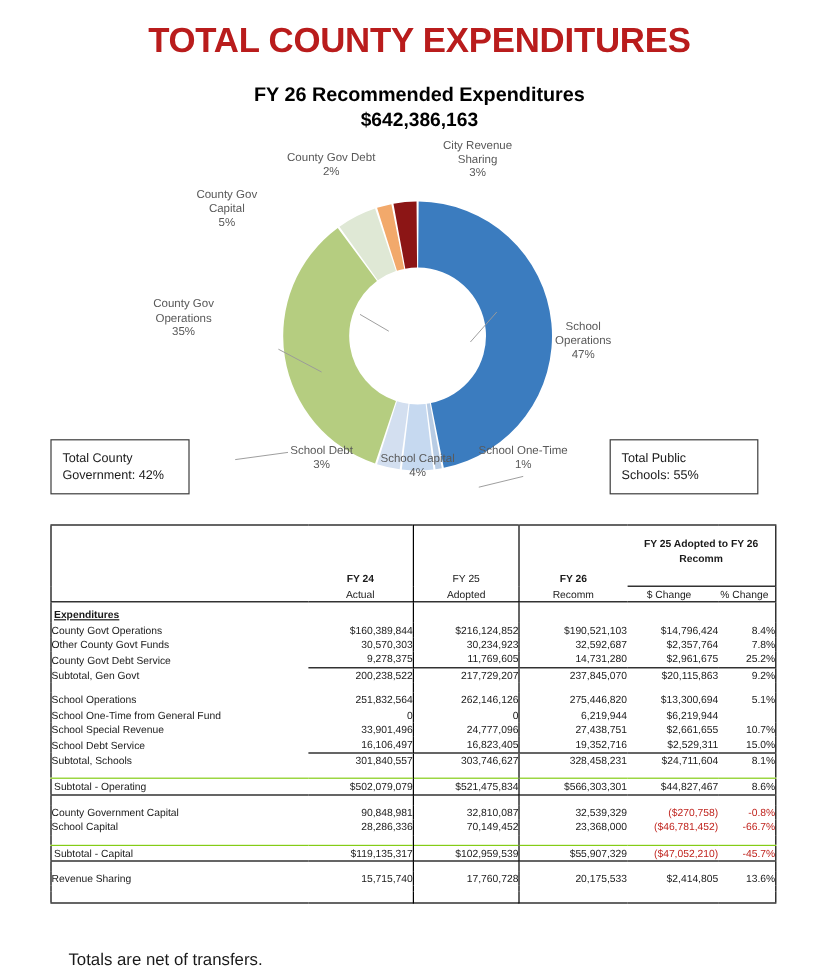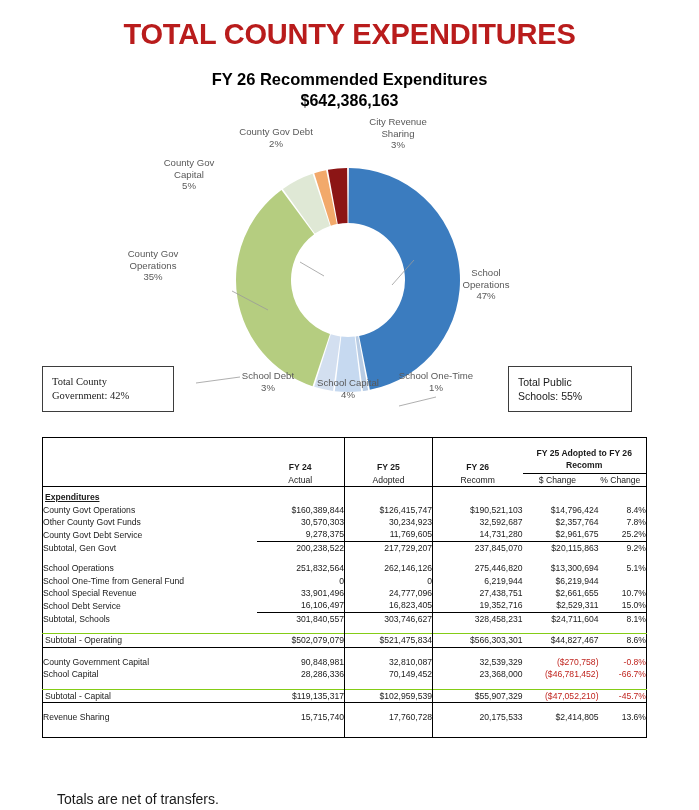--- a/index.html
+++ b/index.html
@@ -78,23 +78,22 @@
     background: #ffffff;
     font-size: 10.5px;
     line-height: 14px;
     color: #1a1a1a;
     padding: 8px 9px;
     box-sizing: border-box;
   }
   #callout-county {
     left: 42px;
     top: 366px;
-    width: 132px;
+    width: 116px;
     height: 46px;
-    font-family: Liberation Serif, serif;
   }
   #callout-schools {
     left: 508px;
     top: 366px;
     width: 124px;
     height: 46px;
   }
 
   
   #table-wrap {
@@ -127,21 +126,21 @@
 
   
   #frame-top    { border-top: 1px solid #000; }
   .tbl-outer { border-left: 1px solid #000; border-right: 1px solid #000; }
   tr.hdr-line td { border-bottom: 1px solid #000; }
   .hdr-span {
     display: block;
     text-align: center;
     font-weight: bold;
     border-bottom: 1px solid #000;
-    padding-bottom: 1px;
+    padding-bottom: 16px;
     margin-bottom: 0px;
   }
   td.spanned {
     text-align: center;
     font-weight: bold;
   }
 
   .rowh { font-weight: bold; text-decoration: underline; padding-left: 2px; }
   .indent1 { padding-left: 20px; }
   .indent2 { padding-left: 34px; font-weight: bold; }
@@ -254,21 +253,21 @@
         <col style="width:88px">
         <col style="width:88px">
       <col style="width:90px">
         <col style="width:76px">
         <col style="width:48px">
     </colgroup>
     <tbody>
       <tr id="frame-top">
         <td class="c-label">&nbsp;</td>
         <td class="c-fy24" style="text-align:center;font-weight:bold;padding-top:9px;">FY 24</td>
-        <td class="c-fy25" style="text-align:center;font-weight:bold;padding-top:9px;">FY 25</td>
+        <td class="c-fy25" style="text-align:center;font-weight:normal;padding-top:9px;">FY 25</td>
         <td class="c-fy26" style="text-align:center;font-weight:bold;padding-top:9px;">FY 26</td>
         <td class="c-dchg" colspan="2" style="padding-top:9px;padding-right:0;">
           <span class="hdr-span">FY 25 Adopted to FY 26 Recomm</span>
         </td>
       </tr>
       <tr class="hdr-line">
         <td class="c-label">&nbsp;</td>
         <td class="c-fy24 spanned">Actual</td>
         <td class="c-fy25 spanned">Adopted</td>
         <td class="c-fy26 spanned">Recomm</td>
@@ -283,21 +282,21 @@
         <td class="c-fy24"></td>
         <td class="c-fy25"></td>
         <td class="c-fy26"></td>
         <td class="c-dchg"></td>
         <td class="c-pchg"></td>
       </tr>
 
       <tr>
         <td class="c-label indent1">County Govt Operations</td>
         <td class="c-fy24">$160,389,844</td>
-        <td class="c-fy25">$126,415,747</td>
+        <td class="c-fy25">$216,124,852</td>
         <td class="c-fy26">$190,521,103</td>
         <td class="c-dchg">$14,796,424</td>
         <td class="c-pchg">8.4%</td>
       </tr>
       <tr>
         <td class="c-label indent1">Other County Govt Funds</td>
         <td class="c-fy24">30,570,303</td>
         <td class="c-fy25">30,234,923</td>
         <td class="c-fy26">32,592,687</td>
         <td class="c-dchg">$2,357,764</td>

